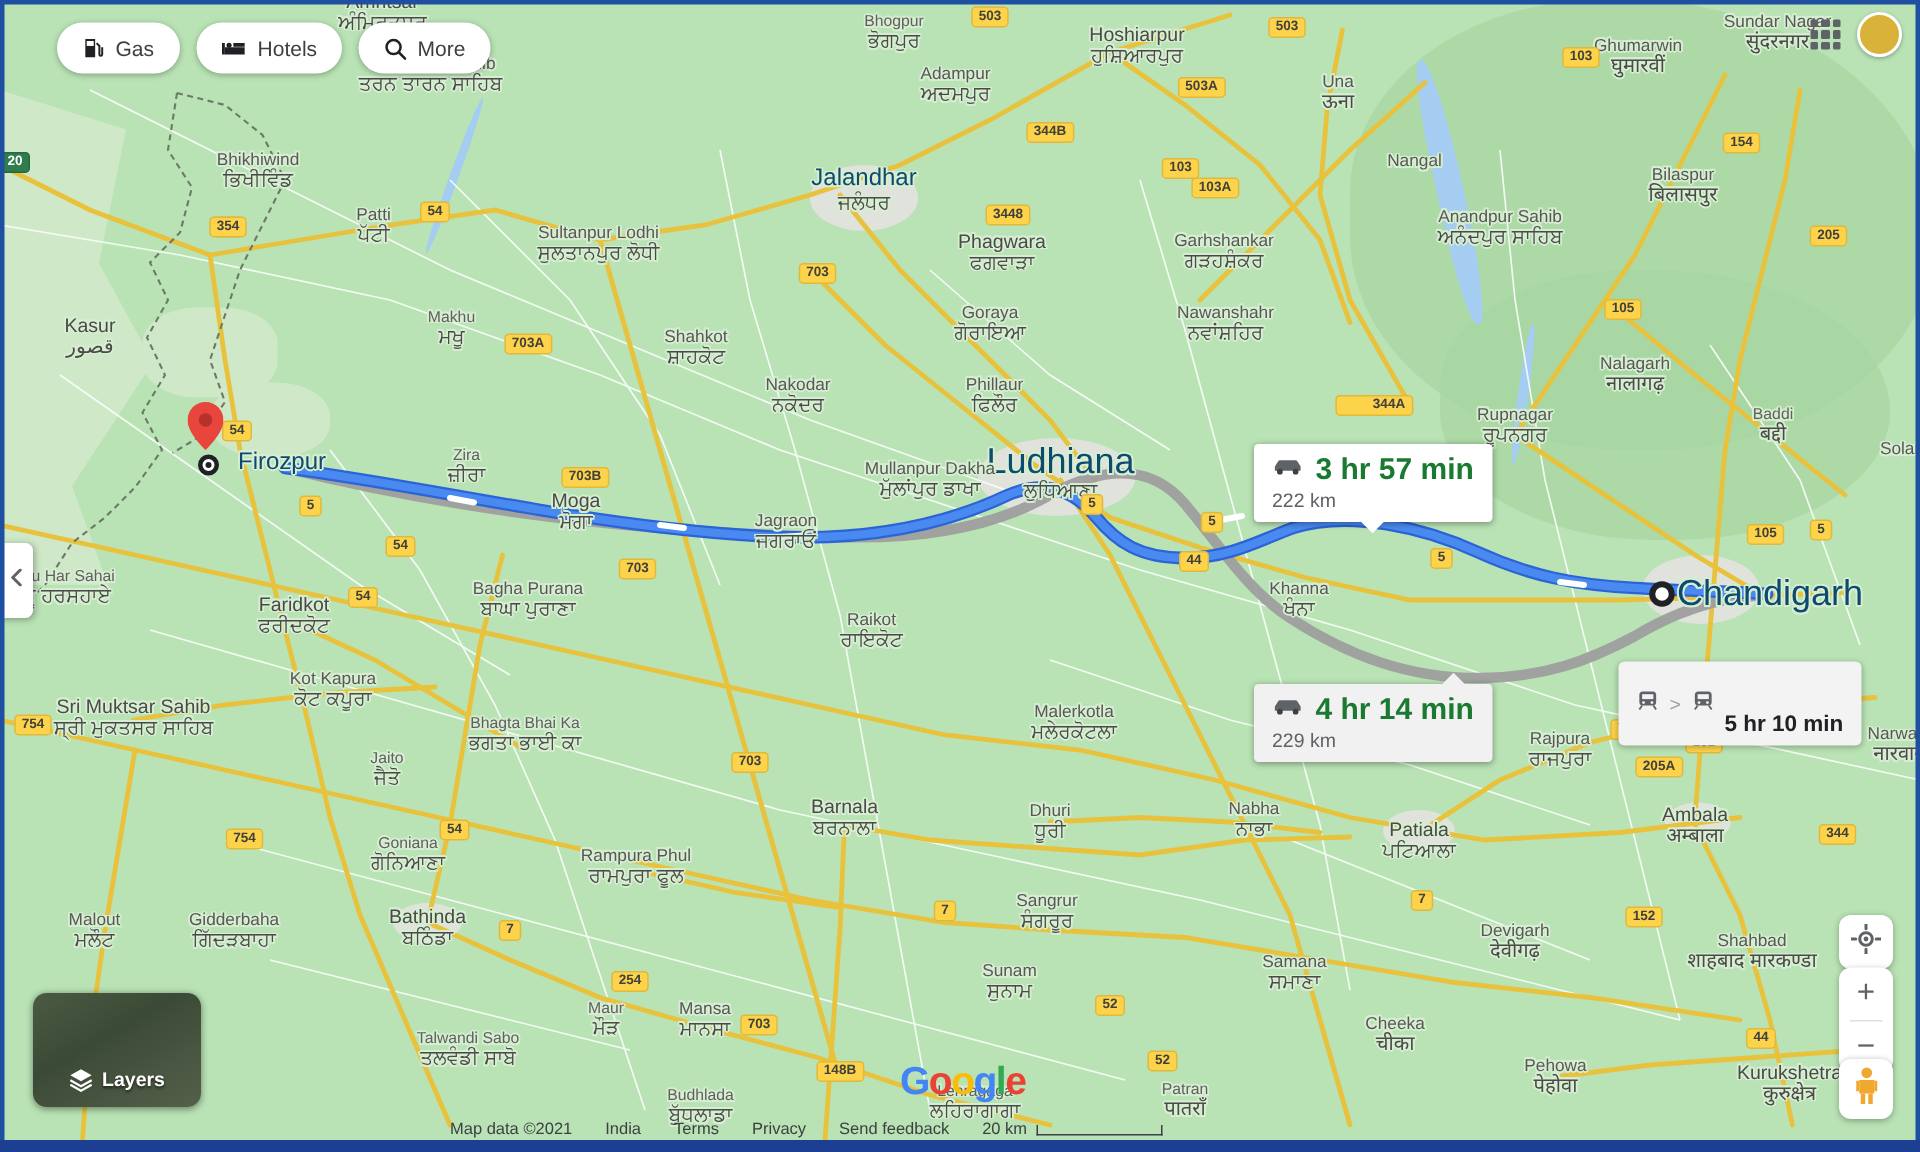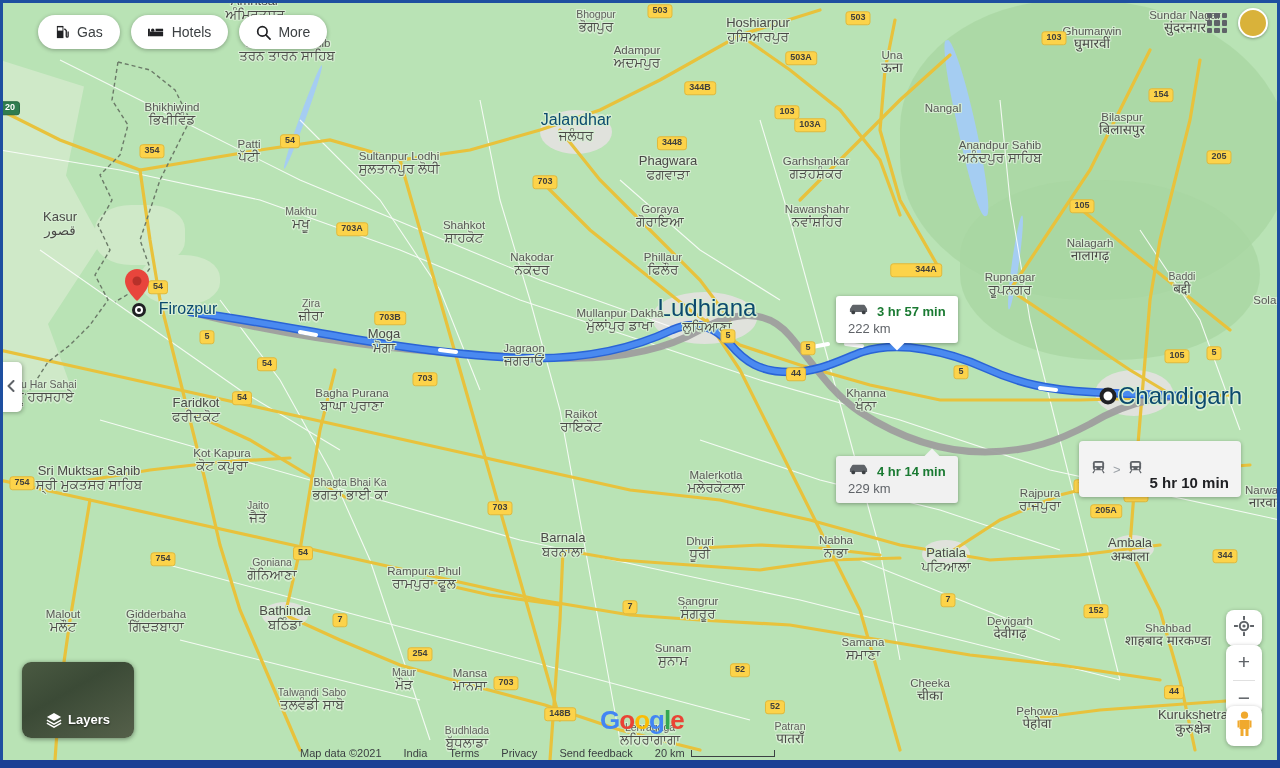--- a/index.html
+++ b/index.html
@@ -58,21 +58,21 @@
   .chip svg { display:block; }
 
   
   .callout {
     position:absolute; background:#fff; border-radius:3px;
     box-shadow:0 1px 4px rgba(0,0,0,.35);
     padding:6px 12px 7px; cursor:pointer; z-index:30;
   }
   .callout.alt { background:#f1f1f1; }
   .callout .row1 { display:flex; align-items:center; gap:8px; }
-  .callout .dur { font-size:13px; font-weight:bold; color:#1a7a32; }
+  .callout .dur { font-size:20px; font-weight:bold; color:#1a7a32; }
   .callout .dist { font-size:13px; color:#5f6368; margin-top:1px; }
   .callout .tail {
     position:absolute; width:12px; height:12px; background:inherit;
     transform:rotate(45deg);
   }
   .callout.primary .tail { bottom:-5px; left:50%; margin-left:-6px; background:#fff; }
   .callout.alt .tail { top:-5px; right:20px; background:#f1f1f1; }
 
   #transit-chip {
     position:absolute; display:flex; align-items:center; gap:7px;

